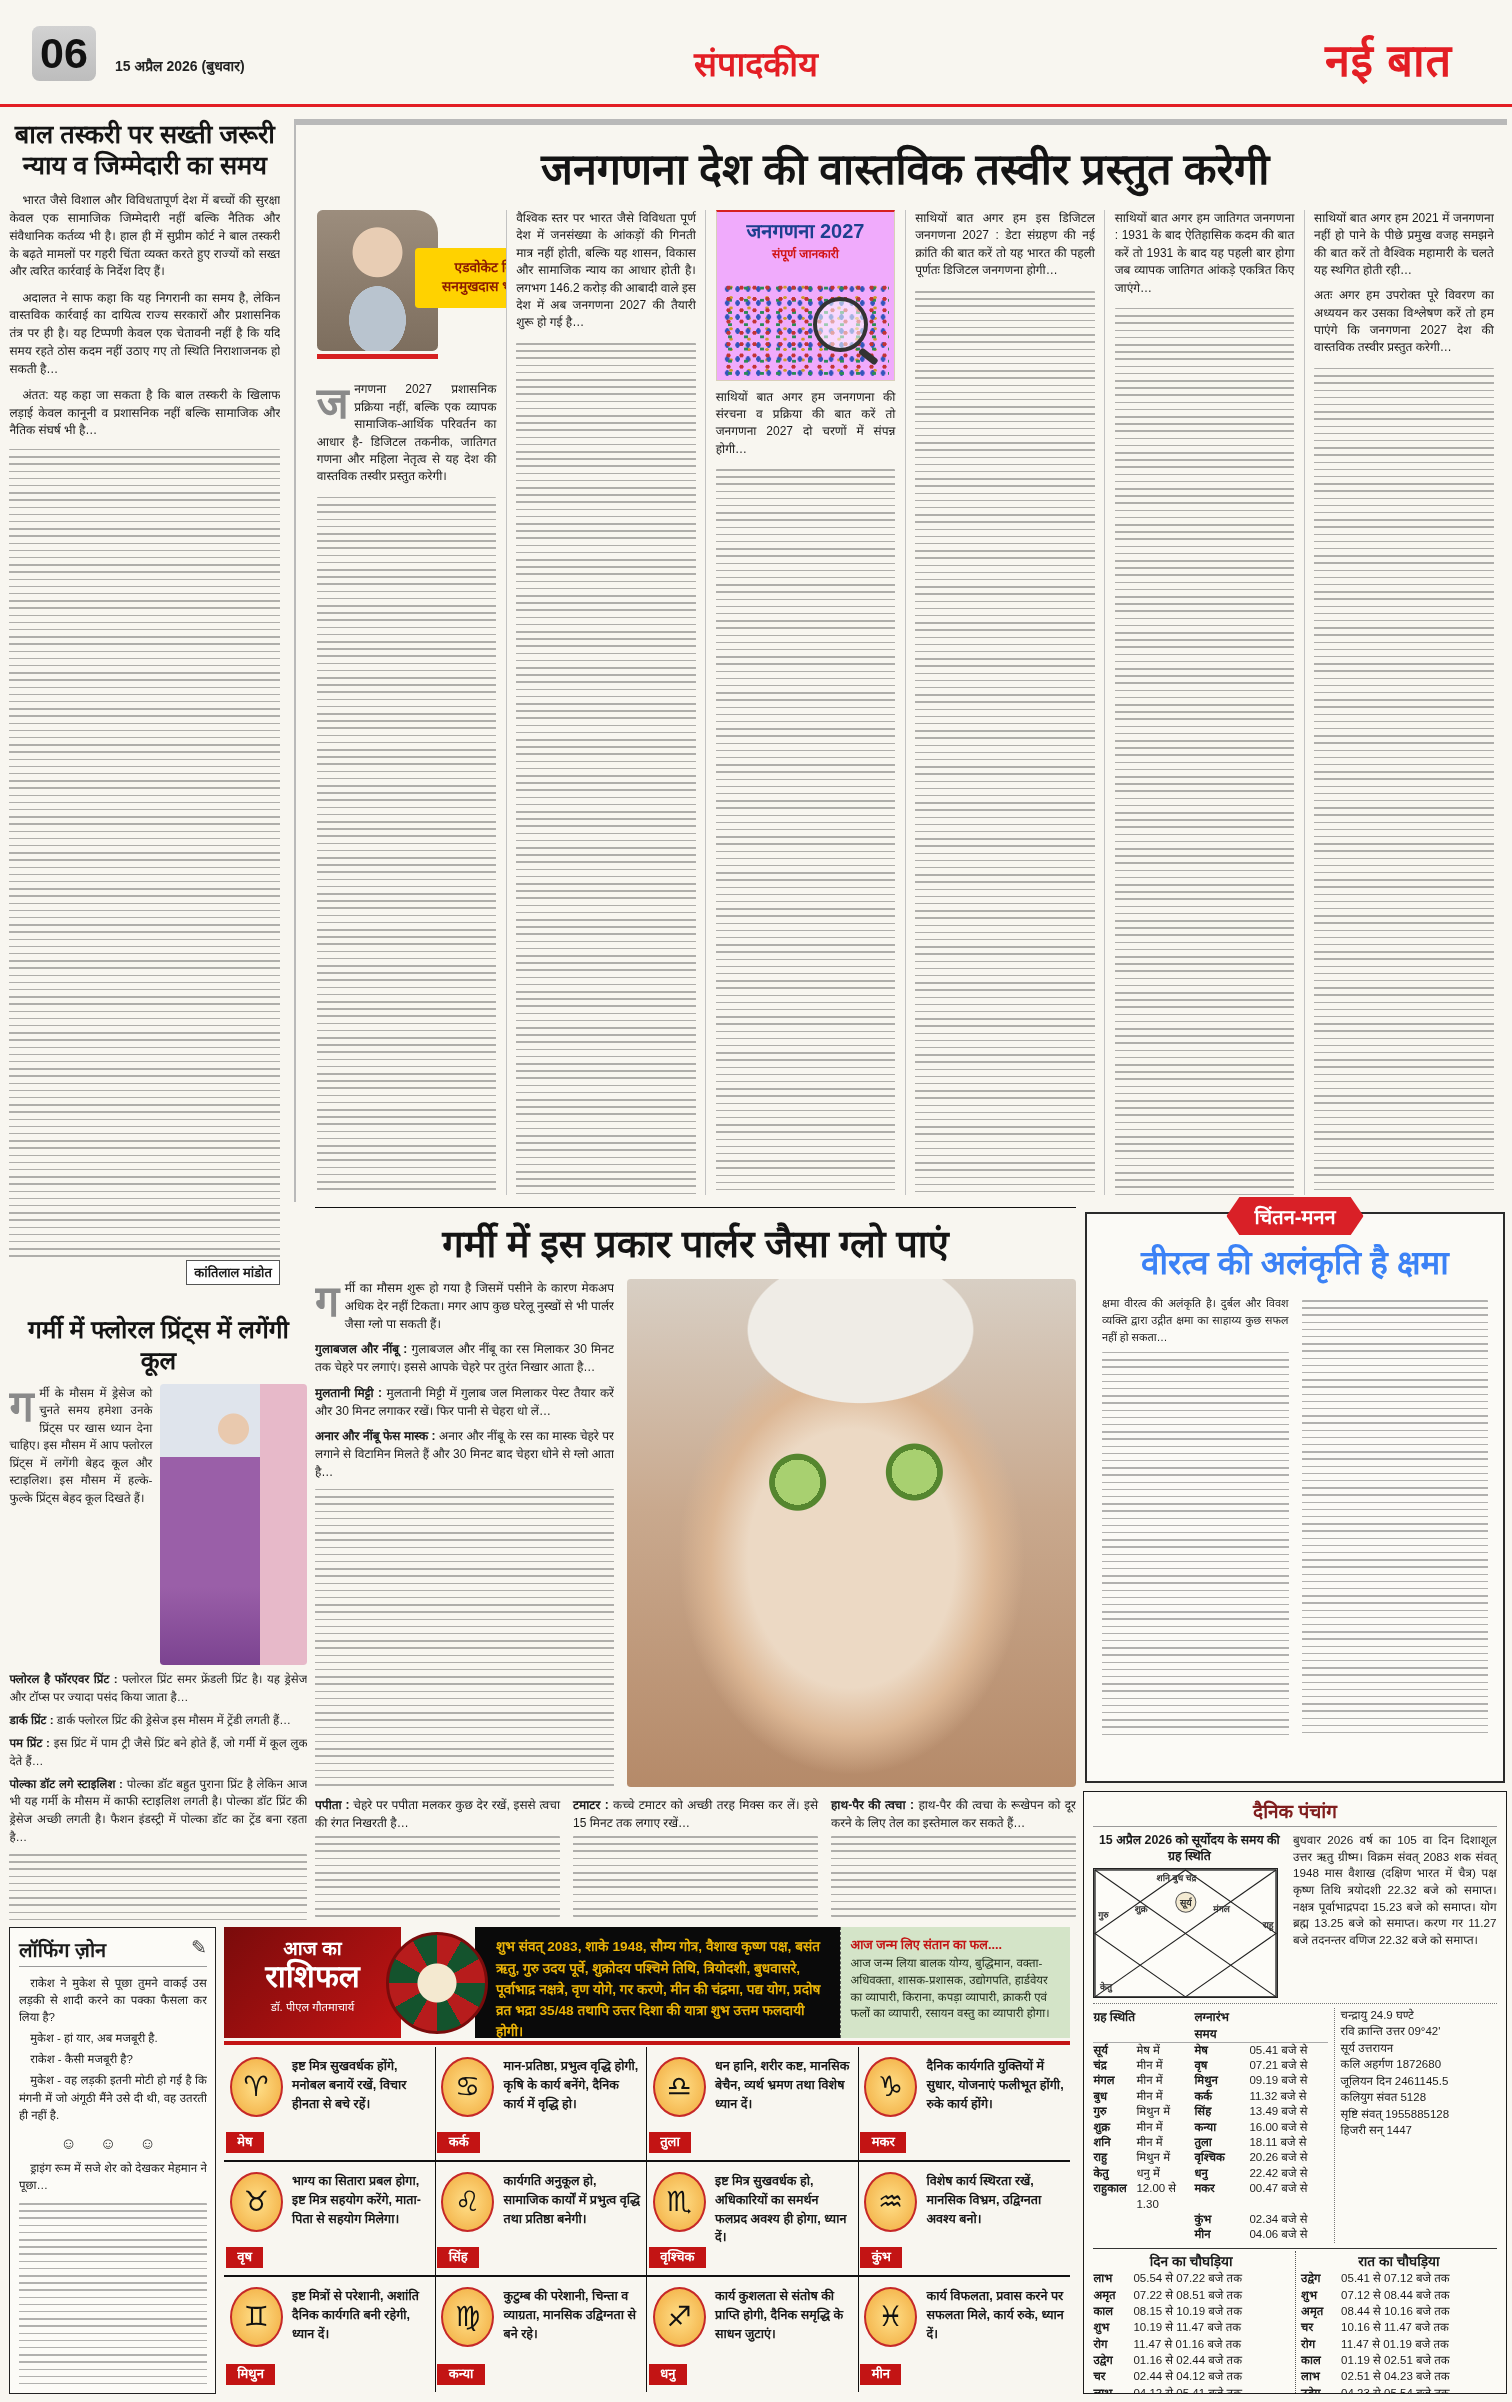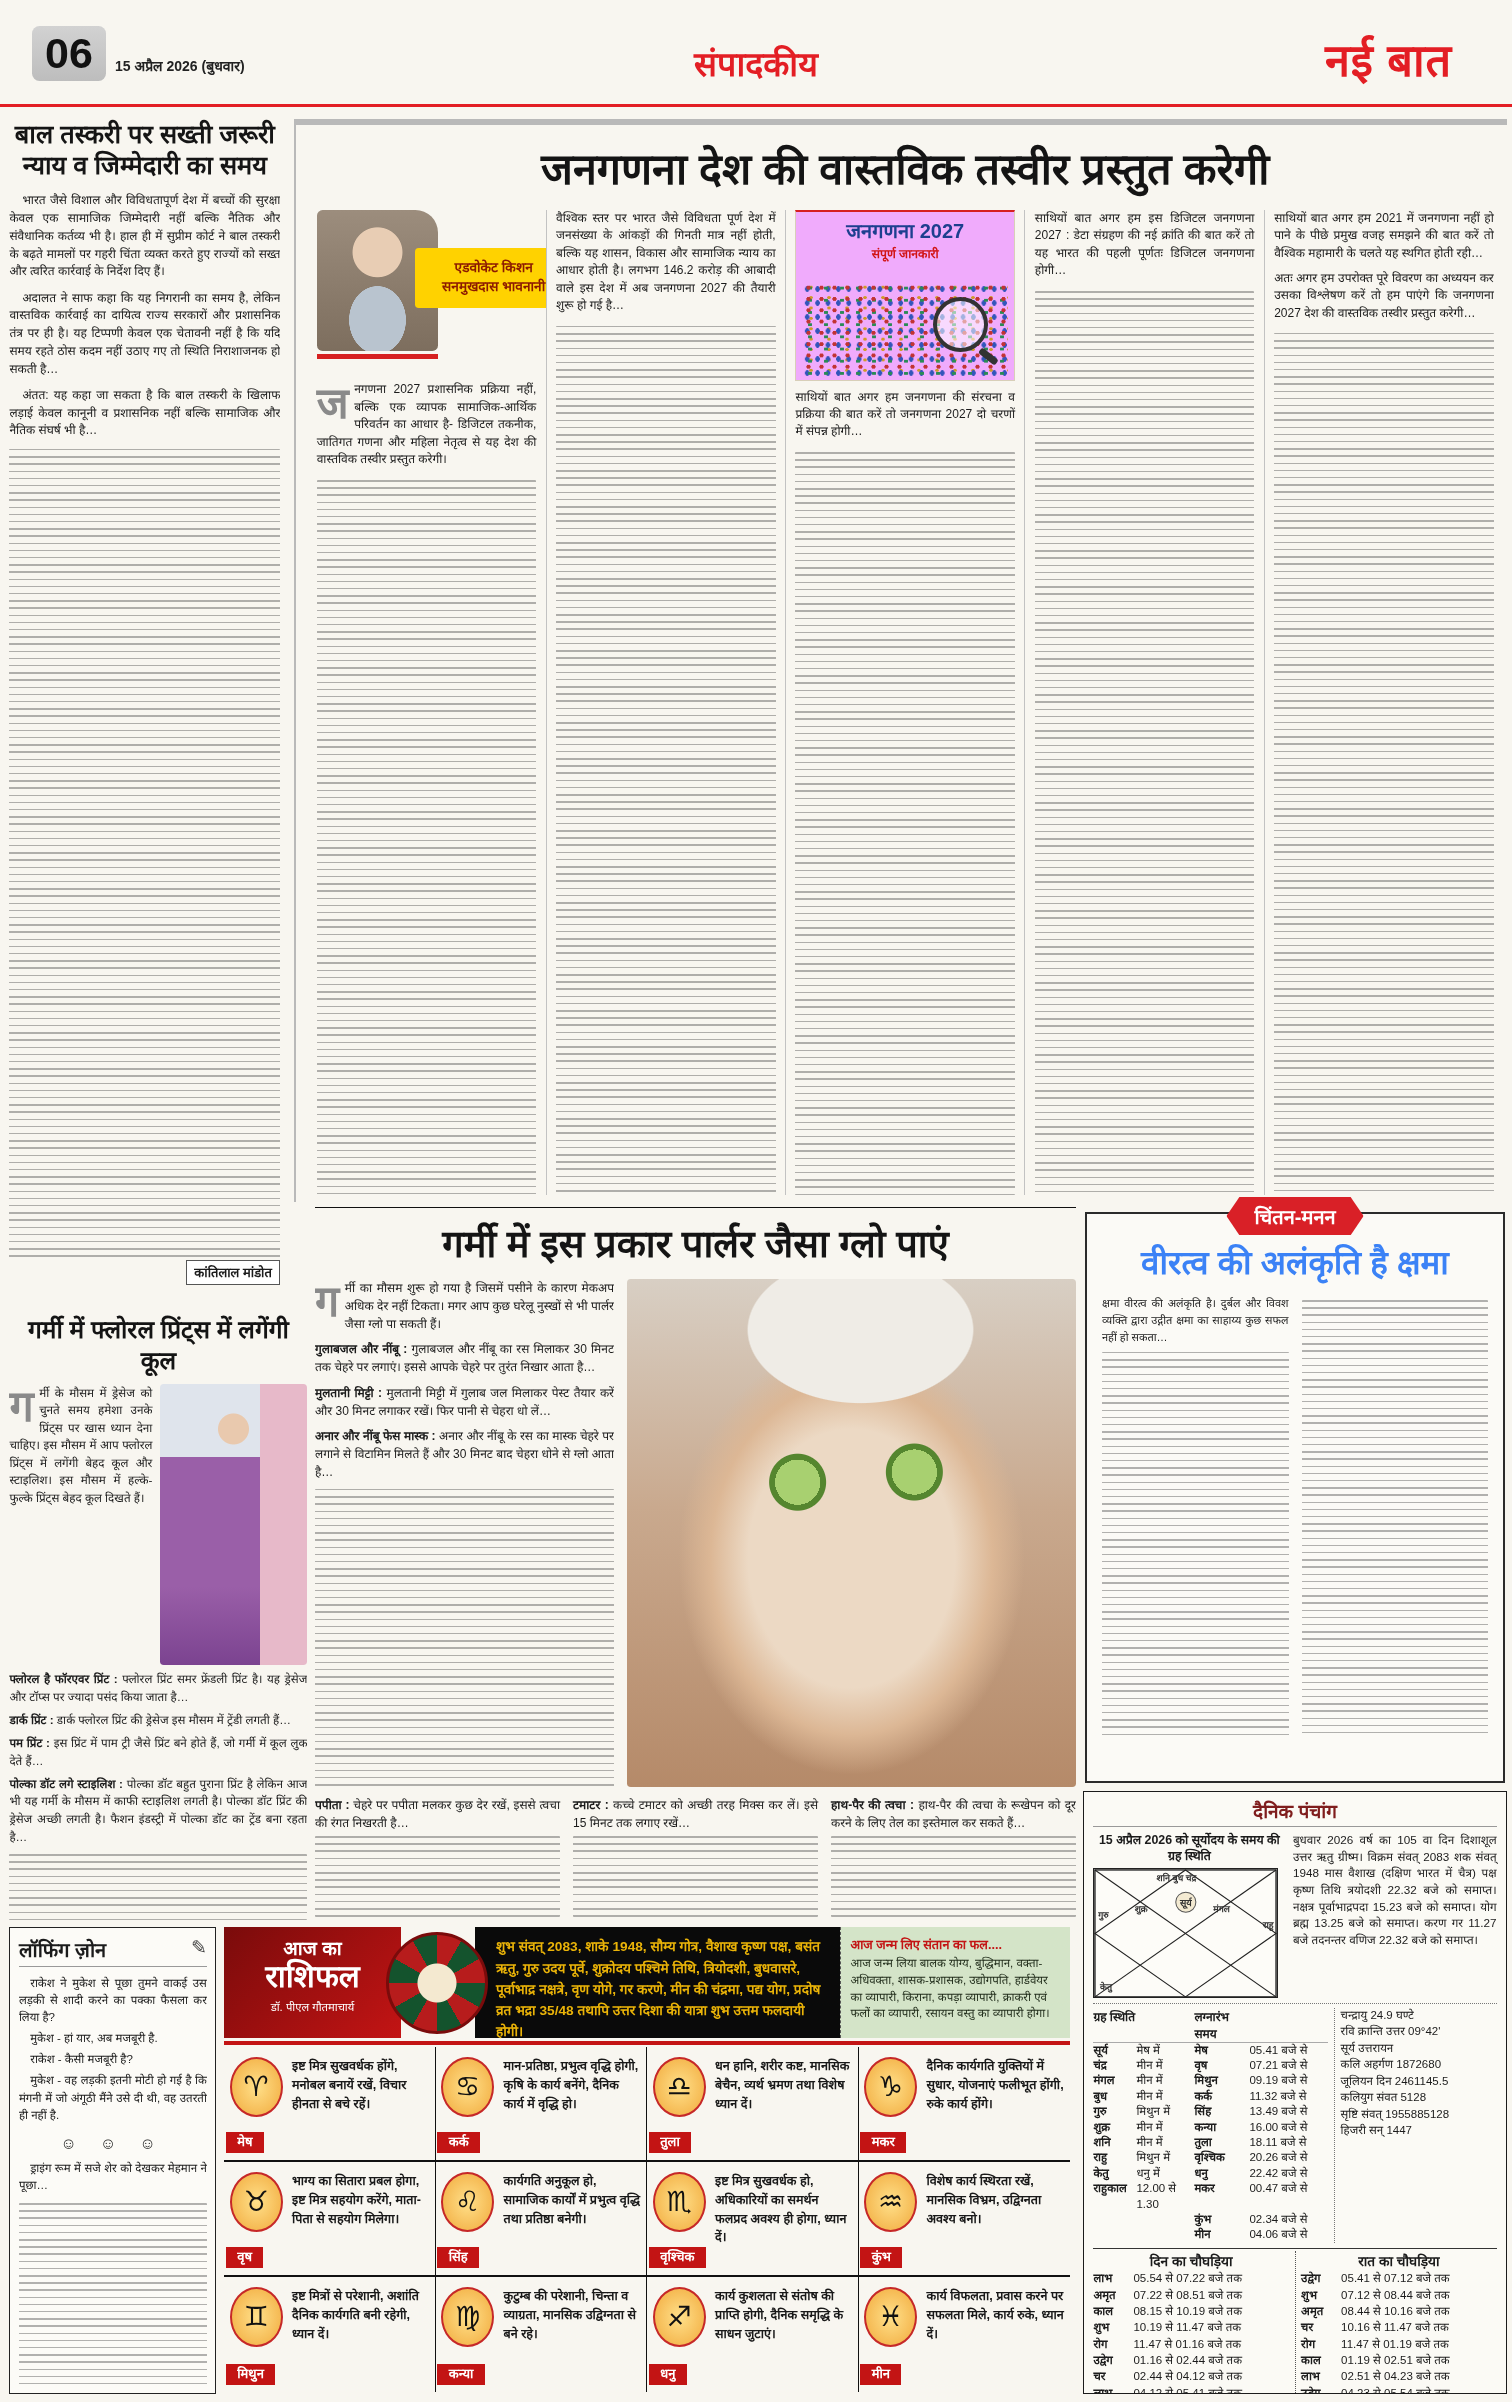--- a/index.html
+++ b/index.html
@@ -2,21 +2,21 @@
 <html style="font-size:15px"><head>
 <meta charset="utf-8">
 <style>
   *{box-sizing:border-box;margin:0;padding:0}
   body{margin:0;background:#d8d8d8;font-family:"Liberation Sans","DejaVu Sans",sans-serif}
   #paper{position:relative;width:1512px;height:2402px;margin:0 auto;background:#f8f6f0;color:#1b1b1b;overflow:hidden}
   .abs{position:absolute}
   .fx{background:repeating-linear-gradient(to bottom,#4a4a4a 0 1.5px,transparent 1.5px 7.2px);opacity:.42;border-radius:0.9px}
   .just{text-align:justify}
   
-  .pgnum{left:32px;top:26px;width:74px;height:55px;background:linear-gradient(180deg,#d2d2d2,#bdbdbd);border-radius:7.5px;display:flex;align-items:center;justify-content:center;font-size:43px;font-weight:900;color:#111}
+  .pgnum{left:32px;top:26px;width:64px;height:55px;background:linear-gradient(180deg,#d2d2d2,#bdbdbd);border-radius:7.5px;display:flex;align-items:center;justify-content:center;font-size:43px;font-weight:900;color:#111}
   .pgdate{left:115px;top:56px;font-size:14px;font-weight:700;color:#222}
   .section-title{left:0;right:0;top:40px;text-align:center;color:#e31e24;font-size:34px;font-weight:900}
   .masthead{right:60px;top:28px;color:#e31e24;font-size:45px;font-weight:900;letter-spacing:0.9px}
   .hrule{left:0;top:104px;width:1512px;height:2.8px;background:#e31e24}
   
   .lead{left:9.4px;top:119px;width:271px;height:1166px;display:flex;flex-direction:column}
   .lead h2{font-size:25.4px;line-height:1.22;text-align:center;font-weight:900;color:#151515}
   .lead .body{flex:1;display:flex;flex-direction:column;margin-top:11.3px;font-size:12px;line-height:1.48;overflow:hidden}
   .lead .body p{margin-bottom:8.5px;text-indent:13px}
   .sig{align-self:flex-end;border:0.9px solid #555;padding:1.9px 7.5px;font-weight:800;font-size:13px;background:#fff}
@@ -188,20 +188,24 @@
           <div class="lens"></div>
         </div>
         <p>साथियों बात अगर हम जनगणना की संरचना व प्रक्रिया की बात करें तो जनगणना 2027 दो चरणों में संपन्न होगी…</p>
         <div class="fx"></div>
       </div>
       <div class="col">
         <p>साथियों बात अगर हम इस डिजिटल जनगणना 2027 : डेटा संग्रहण की नई क्रांति की बात करें तो यह भारत की पहली पूर्णतः डिजिटल जनगणना होगी…</p>
         <div class="fx"></div>
       </div>
       <div class="col">
+        <p>साथियों बात अगर हम जातिगत जनगणना : 1931 के बाद ऐतिहासिक कदम की बात करें तो 1931 के बाद यह पहली बार होगा जब व्यापक जातिगत आंकड़े एकत्रित किए जाएंगे…</p>
+        <div class="fx"></div>
+      </div>
+      <div class="col">
         <p>साथियों बात अगर हम 2021 में जनगणना नहीं हो पाने के पीछे प्रमुख वजह समझने की बात करें तो वैश्विक महामारी के चलते यह स्थगित होती रही…</p>
         <p>अतः अगर हम उपरोक्त पूरे विवरण का अध्ययन कर उसका विश्लेषण करें तो हम पाएंगे कि जनगणना 2027 देश की वास्तविक तस्वीर प्रस्तुत करेगी…</p>
         <div class="fx"></div>
       </div>
     </div>
   </div>
 
   <div class="abs glow">
     <h2>गर्मी में इस प्रकार पार्लर जैसा ग्लो पाएं</h2>
     <div class="glowbody">

